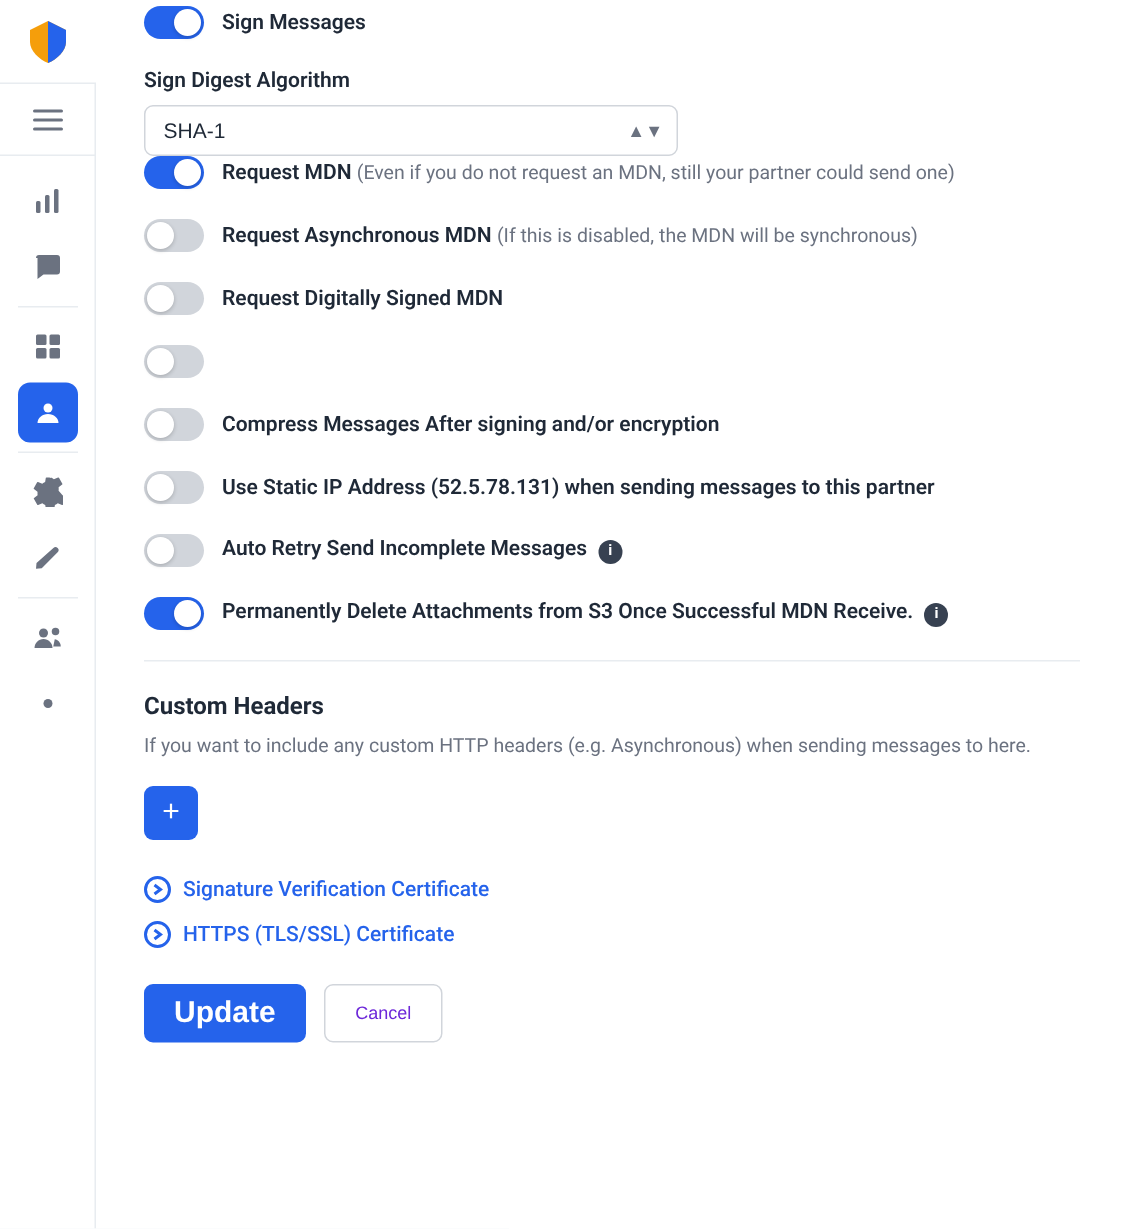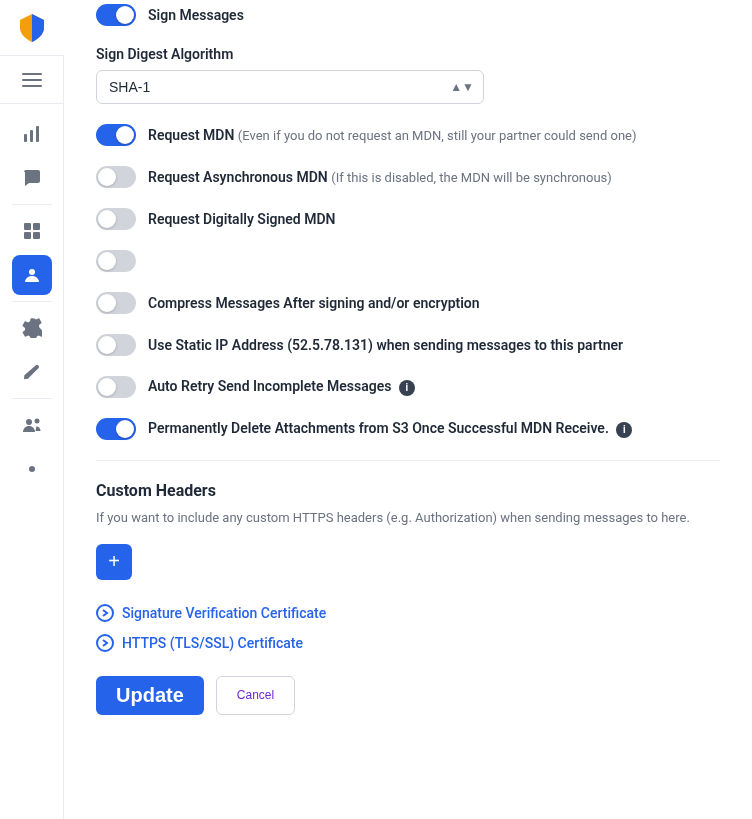--- a/index.html
+++ b/index.html
@@ -137,22 +137,21 @@
       font-size: 14px;
       font-weight: 600;
       color: #1f2937;
       margin-bottom: 8px;
       margin-top: 4px;
     }
 
     
     .select-wrapper {
       position: relative;
-      width: 388px;
-      margin-bottom: 20px;
+      width: 356px;
     }
     .select-wrapper select {
       width: 100%;
       padding: 8px 36px 8px 12px;
       border: 1px solid #d1d5db;
       border-radius: 6px;
       font-size: 14px;
       color: #1f2937;
       background: #fff;
       appearance: none;
@@ -441,21 +440,21 @@
       </label>
       <span class="toggle-label">
         <span>Permanently Delete Attachments from S3 Once Successful MDN Receive.</span>
         <span class="info-icon">i</span>
       </span>
     </div>
 
     <hr class="section-divider">
 
     <div class="custom-headers-title">Custom Headers</div>
-    <div class="custom-headers-desc">If you want to include any custom HTTPS headers (e.g. Authorization) when sending messages to here.</div>
+    <div class="custom-headers-desc">If you want to include any custom HTTP headers (e.g. Asynchronous) when sending messages to here.</div>
     <button class="add-btn">
       <span>+</span>
     </button>
 
 
     <div class="cert-link-row">
       <div class="cert-chevron">
         <svg viewBox="0 0 10 10" fill="none" stroke="#2563eb" stroke-width="2">
           <path d="M3 2l4 3-4 3"></path>
         </svg>

